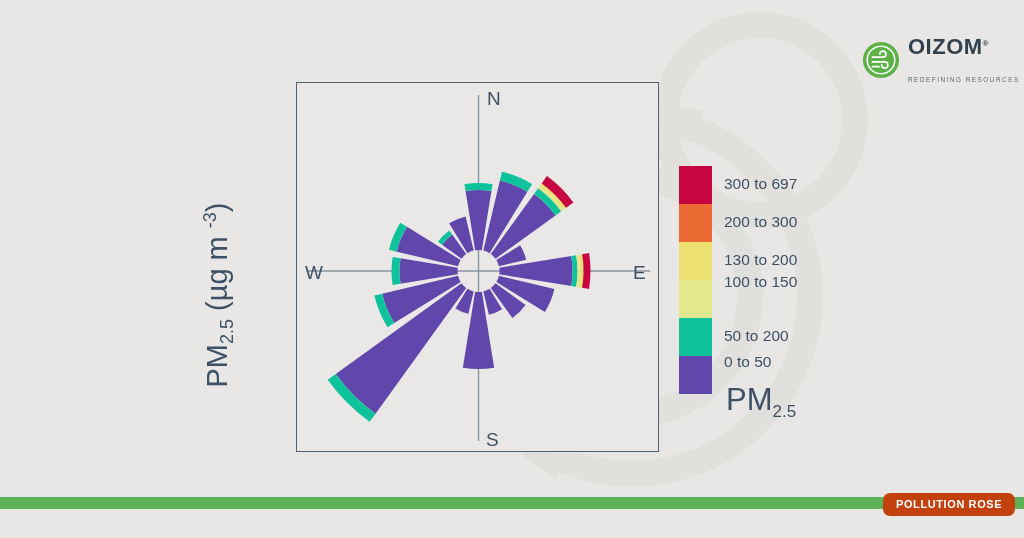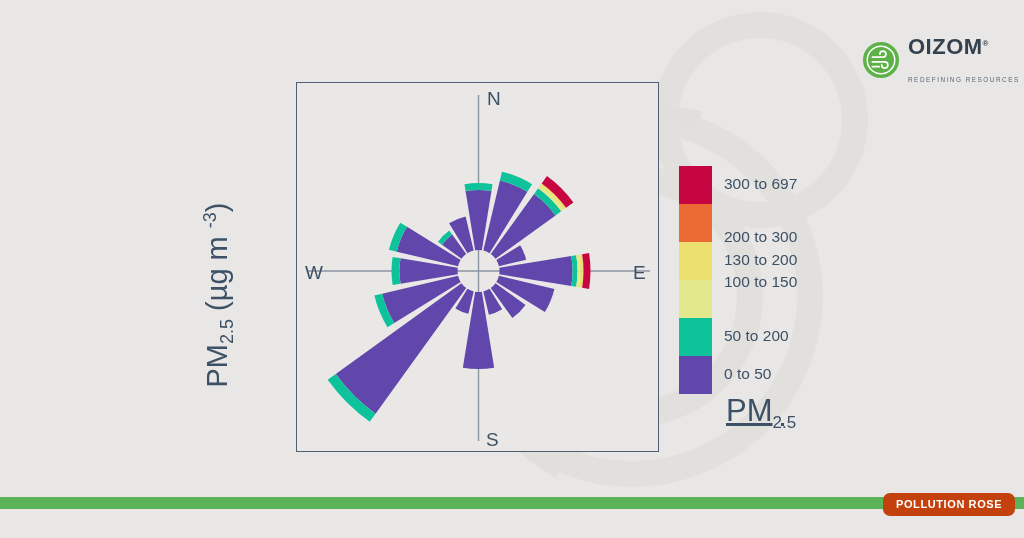--- a/index.html
+++ b/index.html
@@ -121,25 +121,24 @@
   .legend-label {
     position: absolute;
     left: 45px;
     font-size: 15.5px;
     color: #3d5166;
     white-space: nowrap;
   }
   #legend-title {
     position: absolute;
     left: 47px;
-    top: 227px;
+    top: 216px;
     font-size: 31px;
     color: #3d5166;
     white-space: nowrap;
-    text-decoration: underline;
   }
   #legend-title .sub {
     font-size: 17px;
     vertical-align: sub;
   }
 
   
   #footer-bar {
     position: absolute;
     left: 0;
@@ -282,21 +281,21 @@
   <div id="legend-bar">
       <div class="legend-swatch" style="background: rgb(199, 6, 65);"></div>
       <div class="legend-swatch" style="background: rgb(236, 106, 52);"></div>
       <div class="legend-swatch" style="background: rgb(236, 225, 112);"></div>
       <div class="legend-swatch" style="background: rgb(228, 232, 140);"></div>
       <div class="legend-swatch" style="background: rgb(14, 195, 155);"></div>
       <div class="legend-swatch" style="background: rgb(97, 70, 172);"></div>
     </div>
   <div id="legend-title"><span>PM</span><span class="sub">2.5</span></div>
 <div class="legend-label" style="top: 9px; text-align: right;">300  to 697</div>
-    <div class="legend-label" style="top: 62px;">200 to 300</div>
+    <div class="legend-label" style="top: 47px;">200 to 300</div>
     <div class="legend-label" style="top: 85px;">130 to 200</div>
     <div class="legend-label" style="top: 107px;">100 to 150</div>
     <div class="legend-label" style="top: 161px;">50 to 200</div>
-    <div class="legend-label" style="top: 199px;">0 to 50</div>
+    <div class="legend-label" style="top: 187px;">0 to 50</div>
   </div>
 
 <div id="footer-bar"></div>
 <div id="footer-pill">POLLUTION ROSE</div>
 
 </body></html>

